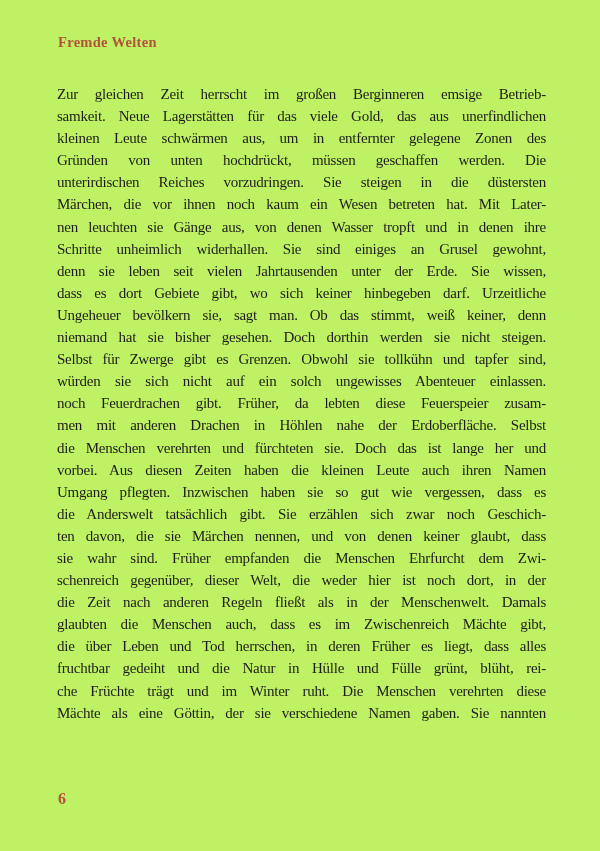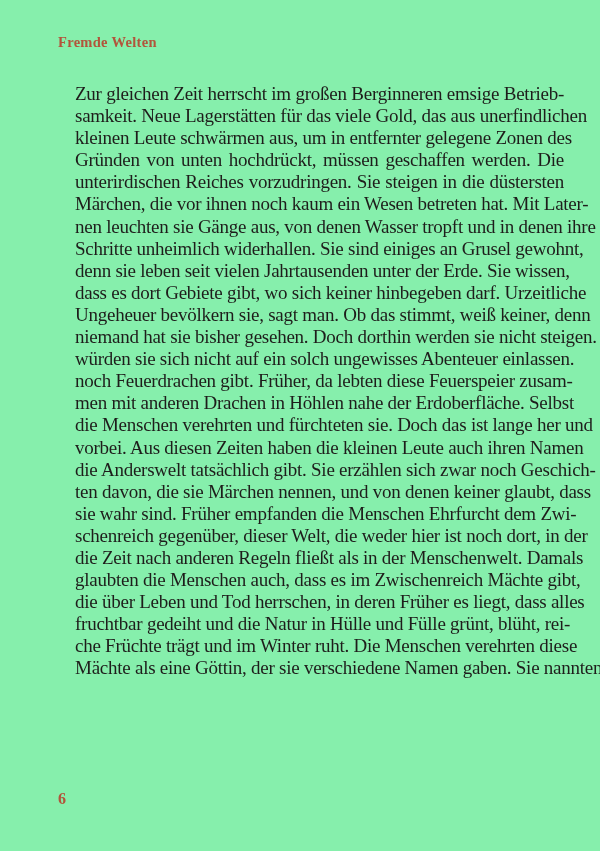--- a/index.html
+++ b/index.html
@@ -22,65 +22,66 @@
     font-size: 14.5px;
     font-weight: bold;
     letter-spacing: 0.3px;
     line-height: 18px;
   }
   .textblock {
     position: absolute;
     left: 57px;
     top: 83px;
     width: 489px;
-    font-size: 19px;
+    font-size: 15px;
     line-height: 22.1px;
     letter-spacing: -0.25px;
     color: #1e1d1b;
-    margin-left: 18px;
   }
   .line {
     height: 22.1px;
     white-space: nowrap;
     text-align: justify;
     text-align-last: justify;
   }
   .page-number {
     position: absolute;
     left: 58px;
     top: 789px;
     font-size: 16px;
     font-weight: bold;
     line-height: 20px;
   }
 </style>
 </head>
 <body>
 
-<div class="page" style="background: #86efac;">
+<div class="page" style="background: #bef264;">
   <div class="running-header" style="color: rgb(178, 84, 59);">Fremde Welten</div>
 
   <div class="textblock" style="color: rgb(30, 29, 27);">
       <div class="line">Zur gleichen Zeit herrscht im großen Berginneren emsige Betrieb-</div>
       <div class="line">samkeit. Neue Lagerstätten für das viele Gold, das aus unerfindlichen</div>
       <div class="line">kleinen Leute schwärmen aus, um in entfernter gelegene Zonen des</div>
       <div class="line">Gründen von unten hochdrückt, müssen geschaffen werden. Die</div>
       <div class="line">unterirdischen Reiches vorzudringen. Sie steigen in die düstersten</div>
       <div class="line">Märchen, die vor ihnen noch kaum ein Wesen betreten hat. Mit Later-</div>
       <div class="line">nen leuchten sie Gänge aus, von denen Wasser tropft und in denen ihre</div>
       <div class="line">Schritte unheimlich widerhallen. Sie sind einiges an Grusel gewohnt,</div>
       <div class="line">denn sie leben seit vielen Jahrtausenden unter der Erde. Sie wissen,</div>
       <div class="line">dass es dort Gebiete gibt, wo sich keiner hinbegeben darf. Urzeitliche</div>
       <div class="line">Ungeheuer bevölkern sie, sagt man. Ob das stimmt, weiß keiner, denn</div>
       <div class="line">niemand hat sie bisher gesehen. Doch dorthin werden sie nicht steigen.</div>
+      <div class="line">Selbst für Zwerge gibt es Grenzen. Obwohl sie tollkühn und tapfer sind,</div>
       <div class="line">würden sie sich nicht auf ein solch ungewisses Abenteuer einlassen.</div>
       <div class="line">noch Feuerdrachen gibt. Früher, da lebten diese Feuerspeier zusam-</div>
       <div class="line">men mit anderen Drachen in Höhlen nahe der Erdoberfläche. Selbst</div>
       <div class="line">die Menschen verehrten und fürchteten sie. Doch das ist lange her und</div>
       <div class="line">vorbei. Aus diesen Zeiten haben die kleinen Leute auch ihren Namen</div>
+      <div class="line">Umgang pflegten. Inzwischen haben sie so gut wie vergessen, dass es</div>
       <div class="line">die Anderswelt tatsächlich gibt. Sie erzählen sich zwar noch Geschich-</div>
       <div class="line">ten davon, die sie Märchen nennen, und von denen keiner glaubt, dass</div>
       <div class="line">sie wahr sind. Früher empfanden die Menschen Ehrfurcht dem Zwi-</div>
       <div class="line">schenreich gegenüber, dieser Welt, die weder hier ist noch dort, in der</div>
       <div class="line">die Zeit nach anderen Regeln fließt als in der Menschenwelt. Damals</div>
       <div class="line">glaubten die Menschen auch, dass es im Zwischenreich Mächte gibt,</div>
       <div class="line">die über Leben und Tod herrschen, in deren Früher es liegt, dass alles</div>
       <div class="line">fruchtbar gedeiht und die Natur in Hülle und Fülle grünt, blüht, rei-</div>
       <div class="line">che Früchte trägt und im Winter ruht. Die Menschen verehrten diese</div>
       <div class="line">Mächte als eine Göttin, der sie verschiedene Namen gaben. Sie nannten</div>

